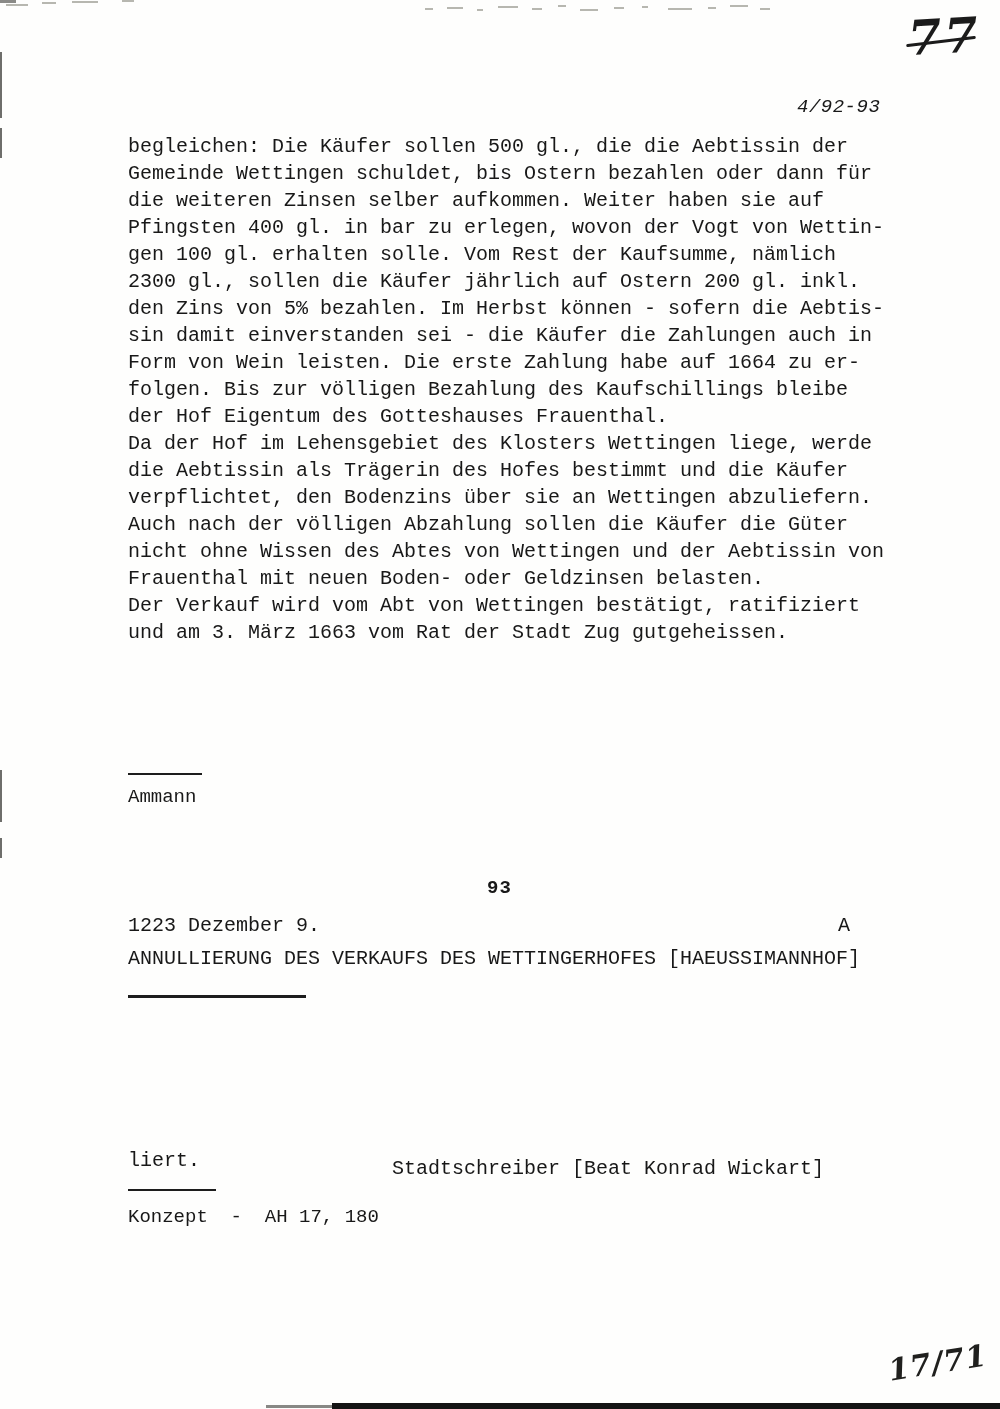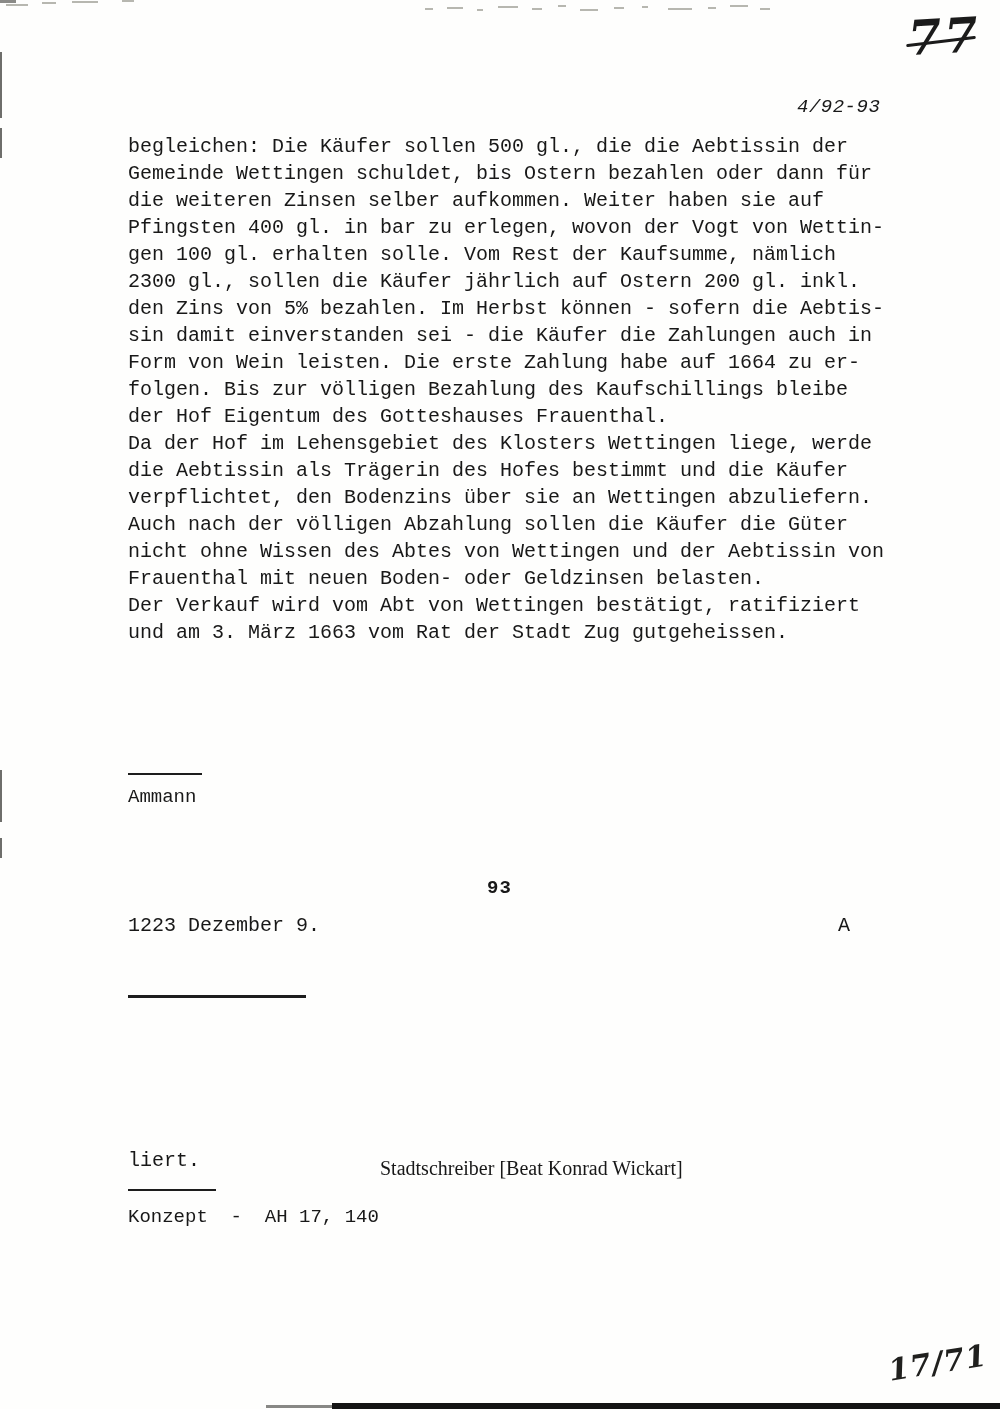--- a/index.html
+++ b/index.html
@@ -37,21 +37,21 @@
 
   .entry-number {
     position:absolute; top:877px; left:487px;
     font-size:19px; font-weight:bold; letter-spacing:1px;
   }
   .date-line { position:absolute; top:914px; left:128px; font-size:20px; }
   .marginal-letter { position:absolute; top:914px; left:838px; font-size:20px; }
   .entry-title { position:absolute; top:947px; left:128px; font-size:20px; white-space:pre-wrap; }
 
   .closing-left  { position:absolute; top:1149px; left:128px; font-size:20px; }
-  .closing-right { position:absolute; top:1157px; left:380px; font-size:20px;font-family:Liberation Serif, serif; }
+  .closing-right { position:absolute; top:1157px; left:392px; font-size:20px; }
 
   .handwritten-note {
     position:absolute; top:1345px; left:888px;
     font-family:"DejaVu Serif", serif; font-style:italic; font-weight:bold;
     font-size:30px; color:#20201e; transform:rotate(-9deg); letter-spacing:1px;
   }
 
   
   .dash { position:absolute; height:2px; background:#98988f; opacity:.7; }
   .edge-mark { position:absolute; width:2px; background:#4a4a46; opacity:.8; left:0; }
@@ -113,28 +113,29 @@
 Der Verkauf wird vom Abt von Wettingen bestätigt, ratifiziert
 und am 3. März 1663 vom Rat der Stadt Zug gutgeheissen.</div>
 
   <div class="rule" style="top:773px;left:128px;width:74px;"></div>
 
   <div class="src-label" style="top:786px;">Ammann</div>
 
   <div class="entry-number">93</div>
   <div class="date-line">1223 Dezember 9.</div>
   <div class="marginal-letter">A</div>
+  <div class="entry-title">ANNULLIERUNG DES VERKAUFS DES WETTINGERHOFES [HAEUSSIMANNHOF]</div>
 
   <div class="rule" style="top:995px;left:128px;width:178px;height:3px;"></div>
 
   <div class="closing-left">liert.</div>
   <div class="closing-right">Stadtschreiber [Beat Konrad Wickart]</div>
 
   <div class="rule" style="top:1189px;left:128px;width:88px;"></div>
 
-  <div class="src-line" style="top:1206px;">Konzept  -  AH 17, 140</div>
+  <div class="src-line" style="top:1206px;">Konzept  -  AH 17, 180</div>
 
   <div class="handwritten-note">17/71</div>
 
   <div class="bottom-smear"></div>
   <div class="bottom-bar"></div>
 
 </div>
 
 </body></html>

